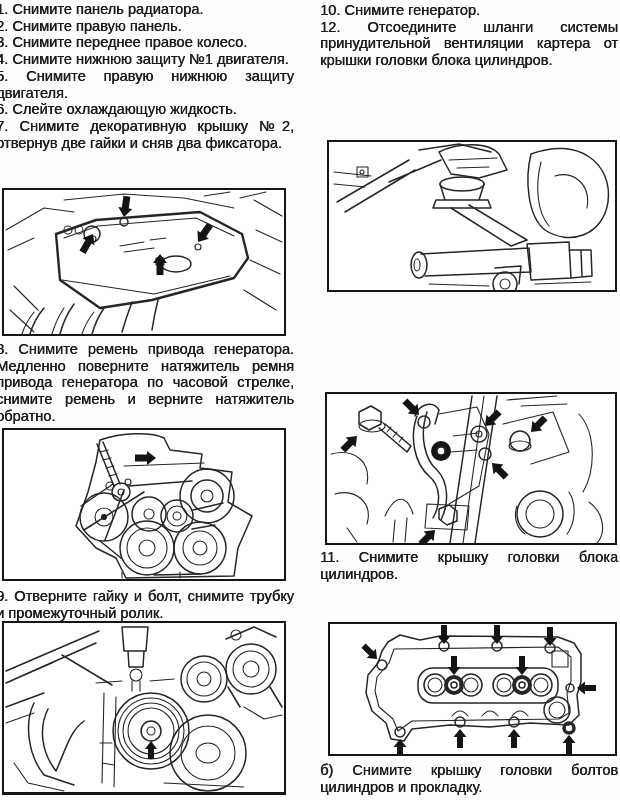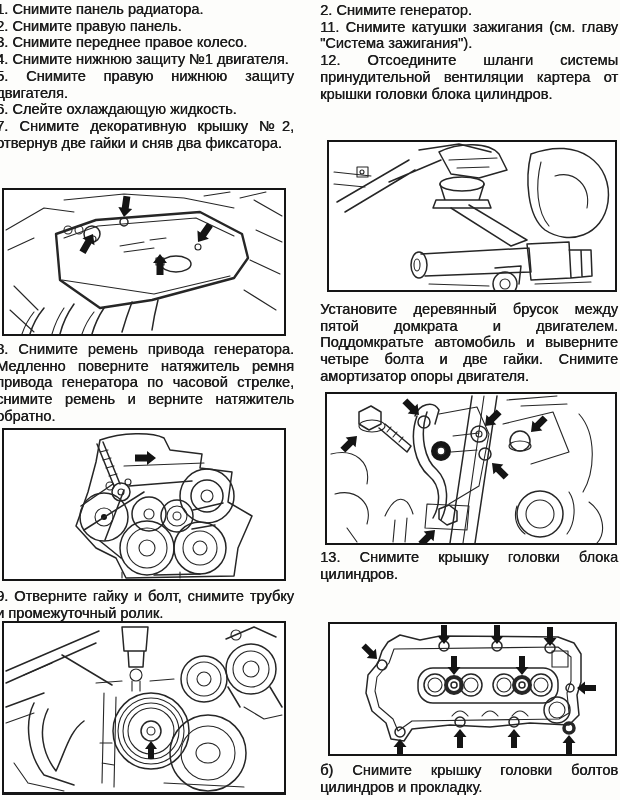--- a/index.html
+++ b/index.html
@@ -151,22 +151,21 @@
       <circle class="ln" cx="247" cy="46" r="25"></circle>
       <circle class="ln thin" cx="247" cy="46" r="18"></circle>
       <circle class="ln thin" cx="247" cy="46" r="8"></circle>
       <path class="ln" d="M222,16 L250,4 L272,14 M266,64 L278,84 M224,64 L236,84"></path>
       <circle class="ln thin" cx="232" cy="12" r="5"></circle>
       <path class="ln thin" d="M240,84 L260,96 L278,92"></path>
     </svg>
   </div>
 
   <div class="txt col-r" style="top:2px;">
-    <p>2. Снимите генератор.</p>
-    <p>11. Снимите катушки зажигания (см. главу "Система зажигания").</p>
+    <p>10. Снимите генератор.</p>
     <p>12. Отсоедините шланги системы принудительной вентиляции картера от крышки головки блока цилиндров.</p>
   </div>
 
   <div class="fig" style="left:327px;top:140px;width:290px;height:152px;">
     <svg width="286" height="148" viewBox="0 0 286 148">
 
       <path class="ln" d="M8,60 L80,18 M16,70 L86,28 M60,40 L112,18 M90,8 L130,2 L162,10"></path>
       <path class="ln thin" d="M5,30 L42,34 M5,42 L36,45"></path>
       <rect class="ln thin" x="28" y="25" width="11" height="10"></rect>
       <circle class="ln thin" cx="33" cy="30" r="2"></circle>
@@ -187,23 +186,20 @@
 
       <path class="ln" d="M198,102 L240,100 L242,136 L202,138 Z M240,108 L262,108 L263,134 L242,136 M252,108 L253,134"></path>
 
       <path class="ln" d="M166,126 L192,124 L190,142"></path>
       <circle class="ln" cx="176" cy="142" r="12"></circle>
       <circle class="ln thin" cx="176" cy="142" r="5"></circle>
       <path class="ln thin" d="M100,142 L160,144 M206,142 L262,140"></path>
     </svg>
   </div>
 
-  <div class="txt col-r" style="top:301px;">
-    <p>Установите деревянный брусок между пятой домкрата и двигателем. Поддомкратьте автомобиль и выверните четыре болта и две гайки. Снимите амортизатор опоры двигателя.</p>
-  </div>
 
   <div class="fig" style="left:325px;top:392px;width:292px;height:153px;">
     <svg width="288" height="149" viewBox="0 0 288 149">
       <defs>
           <path id="a5" d="M0,0 L-7,-9 L-3.5,-9 L-3.5,-20 L3.5,-20 L3.5,-9 L7,-9 Z"></path>
         </defs>
 
       <path class="ln thin" d="M4,60 C28,54 44,68 40,90 M8,100 C30,94 46,110 40,130 M58,122 C68,100 80,100 86,120 M68,126 L66,148 M80,124 L78,148 M20,134 L30,148"></path>
 
       <path class="ln" d="M32,18 L44,12 L54,18 L54,30 L42,36 L32,30 Z"></path>
@@ -242,21 +238,21 @@
 
       <circle class="ln" cx="213" cy="120" r="23"></circle>
       <circle class="ln thin" cx="213" cy="120" r="14"></circle>
       <path class="ln thin" d="M190,112 C186,124 190,134 198,140"></path>
 
       <path class="ln thin" d="M252,20 C270,40 268,78 256,98 M262,108 C276,118 280,138 270,149 M242,98 C250,110 248,130 240,140"></path>
     </svg>
   </div>
 
   <div class="txt col-r" style="top:549px;">
-    <p>13. Снимите крышку головки блока цилиндров.</p>
+    <p>11. Снимите крышку головки блока цилиндров.</p>
   </div>
 
   <div class="fig" style="left:328px;top:622px;width:289px;height:134px;">
     <svg width="285" height="130" viewBox="0 0 285 130">
       <defs>
           <path id="a6" d="M0,0 L-6.5,-8 L-3,-8 L-3,-19 L3,-19 L3,-8 L6.5,-8 Z"></path>
         </defs>
 
       <path class="ln" d="M58,18 L70,11 L90,16 L110,12 L228,13 L244,19 L251,30 L251,58 L247,71 L249,91 L239,101 L200,99 L160,103 L120,101 L82,105 L74,117 L61,115 L56,99 L42,87 L36,69 L38,51 L48,39 L52,27 Z"></path>
       <path class="ln thin" d="M64,25 L228,23 L241,33 L241,57 L237,69 L239,89 L229,95 L82,97 L68,107 L63,95 L49,83 L45,67 L47,53 L59,39 Z"></path>

